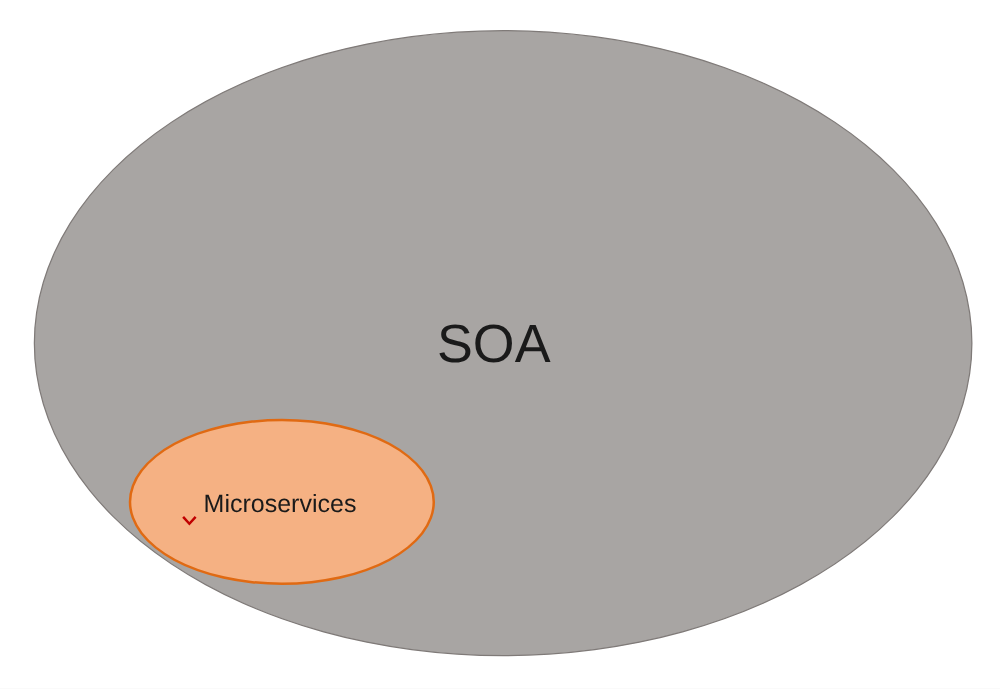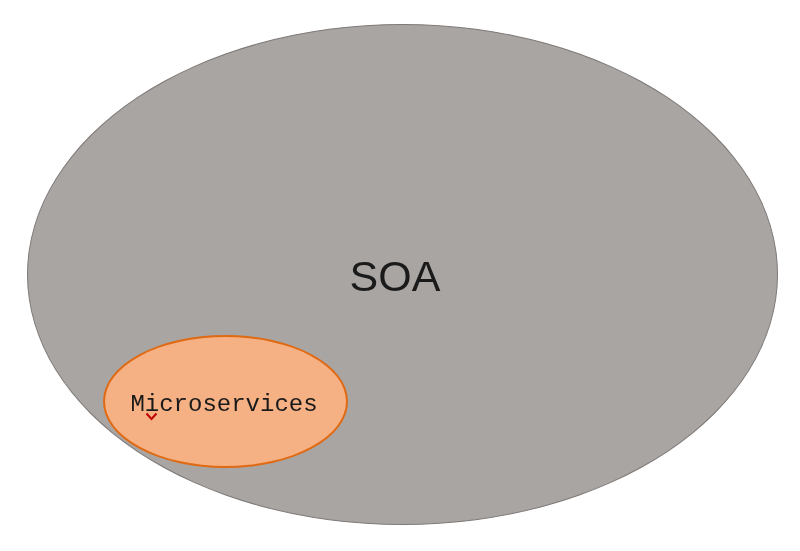--- a/index.html
+++ b/index.html
@@ -42,22 +42,21 @@
   }
   .outer-label {
     left: 395px;
     top: 276px;
     font-size: 43px;
     letter-spacing: 0px;
   }
   .inner-label {
     left: 224px;
     top: 404px;
-    font-size: 24px;
-    font-family: Liberation Mono, monospace;
+    font-size: 20px;
   }
   .spell-mark {
     position: absolute;
     left: 145px;
     top: 412px;
     width: 13px;
     height: 9px;
   }
 </style>
 </head>

